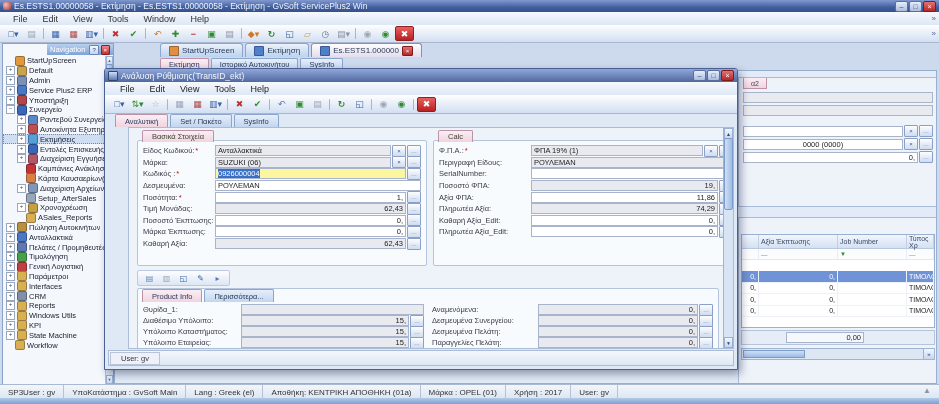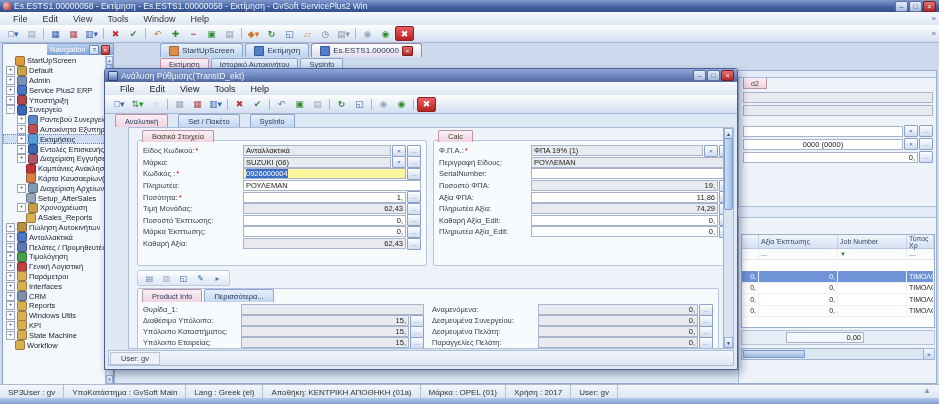--- a/index.html
+++ b/index.html
@@ -100,38 +100,38 @@
   
   .dialog{position:absolute;left:104px;top:68px;width:632px;height:300px;background:#dfe8f5;
           border:1px solid #4a5f94;border-radius:3px 3px 0 0;box-shadow:3px 4px 8px rgba(10,20,60,.4);z-index:10;}
   .dlg-titlebar{position:absolute;left:0;top:0;right:0;height:13px;display:flex;align-items:center;gap:3px;padding:0 3px;
                 background:linear-gradient(#8fa7da,#50699f);color:#f2f5fb;font-size:8.5px;border-radius:2px 2px 0 0;}
   .dlg-ico{width:8px;height:8px;border-radius:1px;background:linear-gradient(#cfe0f5,#5a7ab8);border:1px solid #33466e;flex:none;}
   .dlg-menubar{position:absolute;left:0;top:13px;right:0;height:13px;display:flex;align-items:center;gap:1px;
                padding:0 8px;background:linear-gradient(#f6f9fd,#dde7f5);border-bottom:1px solid #c0cde2;font-size:9px;}
   .dlg-toolbar{position:absolute;left:0;top:26px;right:0;height:18px;display:flex;align-items:center;gap:1px;
                padding:0 6px;background:linear-gradient(#fefefe,#d2dff2);border-bottom:1px solid #a8b6cf;}
-  .dlg-tabs{position:absolute;left:0;top:44px;right:0;height:14px;display:flex;align-items:flex-end;padding-left:10px;gap:10px;}
+  .dlg-tabs{position:absolute;left:0;top:44px;right:0;height:14px;display:flex;align-items:flex-end;padding-left:10px;gap:2px;}
   .dtab{height:12px;display:flex;align-items:center;padding:0 9px;font-size:7.5px;color:#2a3a5a;
         background:linear-gradient(#e6eefa,#c2d6f0);border:1px solid #8aa6cf;border-bottom:none;border-radius:2px 2px 0 0;}
   .dtab.active{background:linear-gradient(#fbeef4,#f0d4e0);border-color:#bc93a6;}
   .dlg-content{position:absolute;left:3px;right:3px;top:58px;bottom:20px;background:#eef3fa;border:1px solid #aabcd8;overflow:hidden;margin-left:20px;}
   .dlg-vscroll{position:absolute;right:0;top:0;bottom:0;width:9px;background:#d8e4f4;border-left:1px solid #a0b4d0;}
   .dlg-vscroll .ar{height:9px;display:flex;align-items:center;justify-content:center;font-size:5px;color:#33466e;
                    background:linear-gradient(#f2f6fc,#c6d7ef);border:1px solid #9ab0d2;}
   .dlg-vscroll .ar.b{position:absolute;bottom:0;left:0;right:0;}
   .dlg-vscroll .thumb{position:absolute;top:10px;left:0;right:0;height:70px;background:linear-gradient(90deg,#cfe0f5,#9dbbe6);border:1px solid #7d9cc8;border-radius:2px;}
   .grp{position:absolute;top:12px;height:124px;background:#f8fbfe;border:1px solid #b4c4dc;border-radius:2px;}
   .grp.basic{left:8px;width:288px;}
   .grp.calc{left:304px;width:304px;}
   .gtab{position:absolute;left:4px;top:-11px;height:11px;padding:0 9px;display:flex;align-items:center;font-size:7.5px;color:#443;
         background:linear-gradient(#fbeef4,#f0d4e0);border:1px solid #bc93a6;border-bottom:none;border-radius:2px 2px 0 0;}
   .gbody{position:absolute;left:5px;right:5px;top:4px;}
   .frow{display:flex;align-items:center;height:11.6px;}
-  .flabel{width:100px;flex:none;font-size:7.5px;color:#3a3a46;display:flex;}
+  .flabel{width:72px;flex:none;font-size:7.5px;color:#3a3a46;display:flex;}
   .grp.calc .flabel{width:92px;}
   .req{color:#c01818;margin-left:1px;}
   .fbox{flex:1;height:9px;border:1px solid #a8b4cc;background:#fff;font-size:7.5px;display:flex;align-items:center;
         padding:0 2px;overflow:hidden;white-space:nowrap;}
   .frow[data-ro="1"] .fbox{background:#e9e9f0;}
   .frow[data-num="1"] .fbox{justify-content:flex-end;}
   .frow[data-hl="1"] .fbox{background:#fdf6a0;}
   .frow[data-hl="1"] .fval{background:#3a6fc8;color:#fff;}
   .sb{width:12px;height:10px;margin-left:1px;flex:none;display:flex;align-items:center;justify-content:center;
       font-size:6px;color:#3a5a9a;background:linear-gradient(#fdfdfe,#cfdcf0);border:1px solid #8aa0c8;border-radius:1px;}
@@ -624,21 +624,21 @@
               </label>
               <div class="fbox">
                 <span class="fval">0926000004</span>
               </div>
 
               <span class="sb d">…</span>
             </div>
 
             <div class="frow" data-btns="">
               <label class="flabel">
-                <span>Πληρωτέα:</span>
+                <span>Δεσμευμένα:</span>
                 <span class="req"></span>
               </label>
               <div class="fbox">
                 <span class="fval">ΡΟΥΛΕΜΑΝ</span>
               </div>
 
             </div>
 
             <div class="frow" data-btns="d" data-num="1">
               <label class="flabel">

